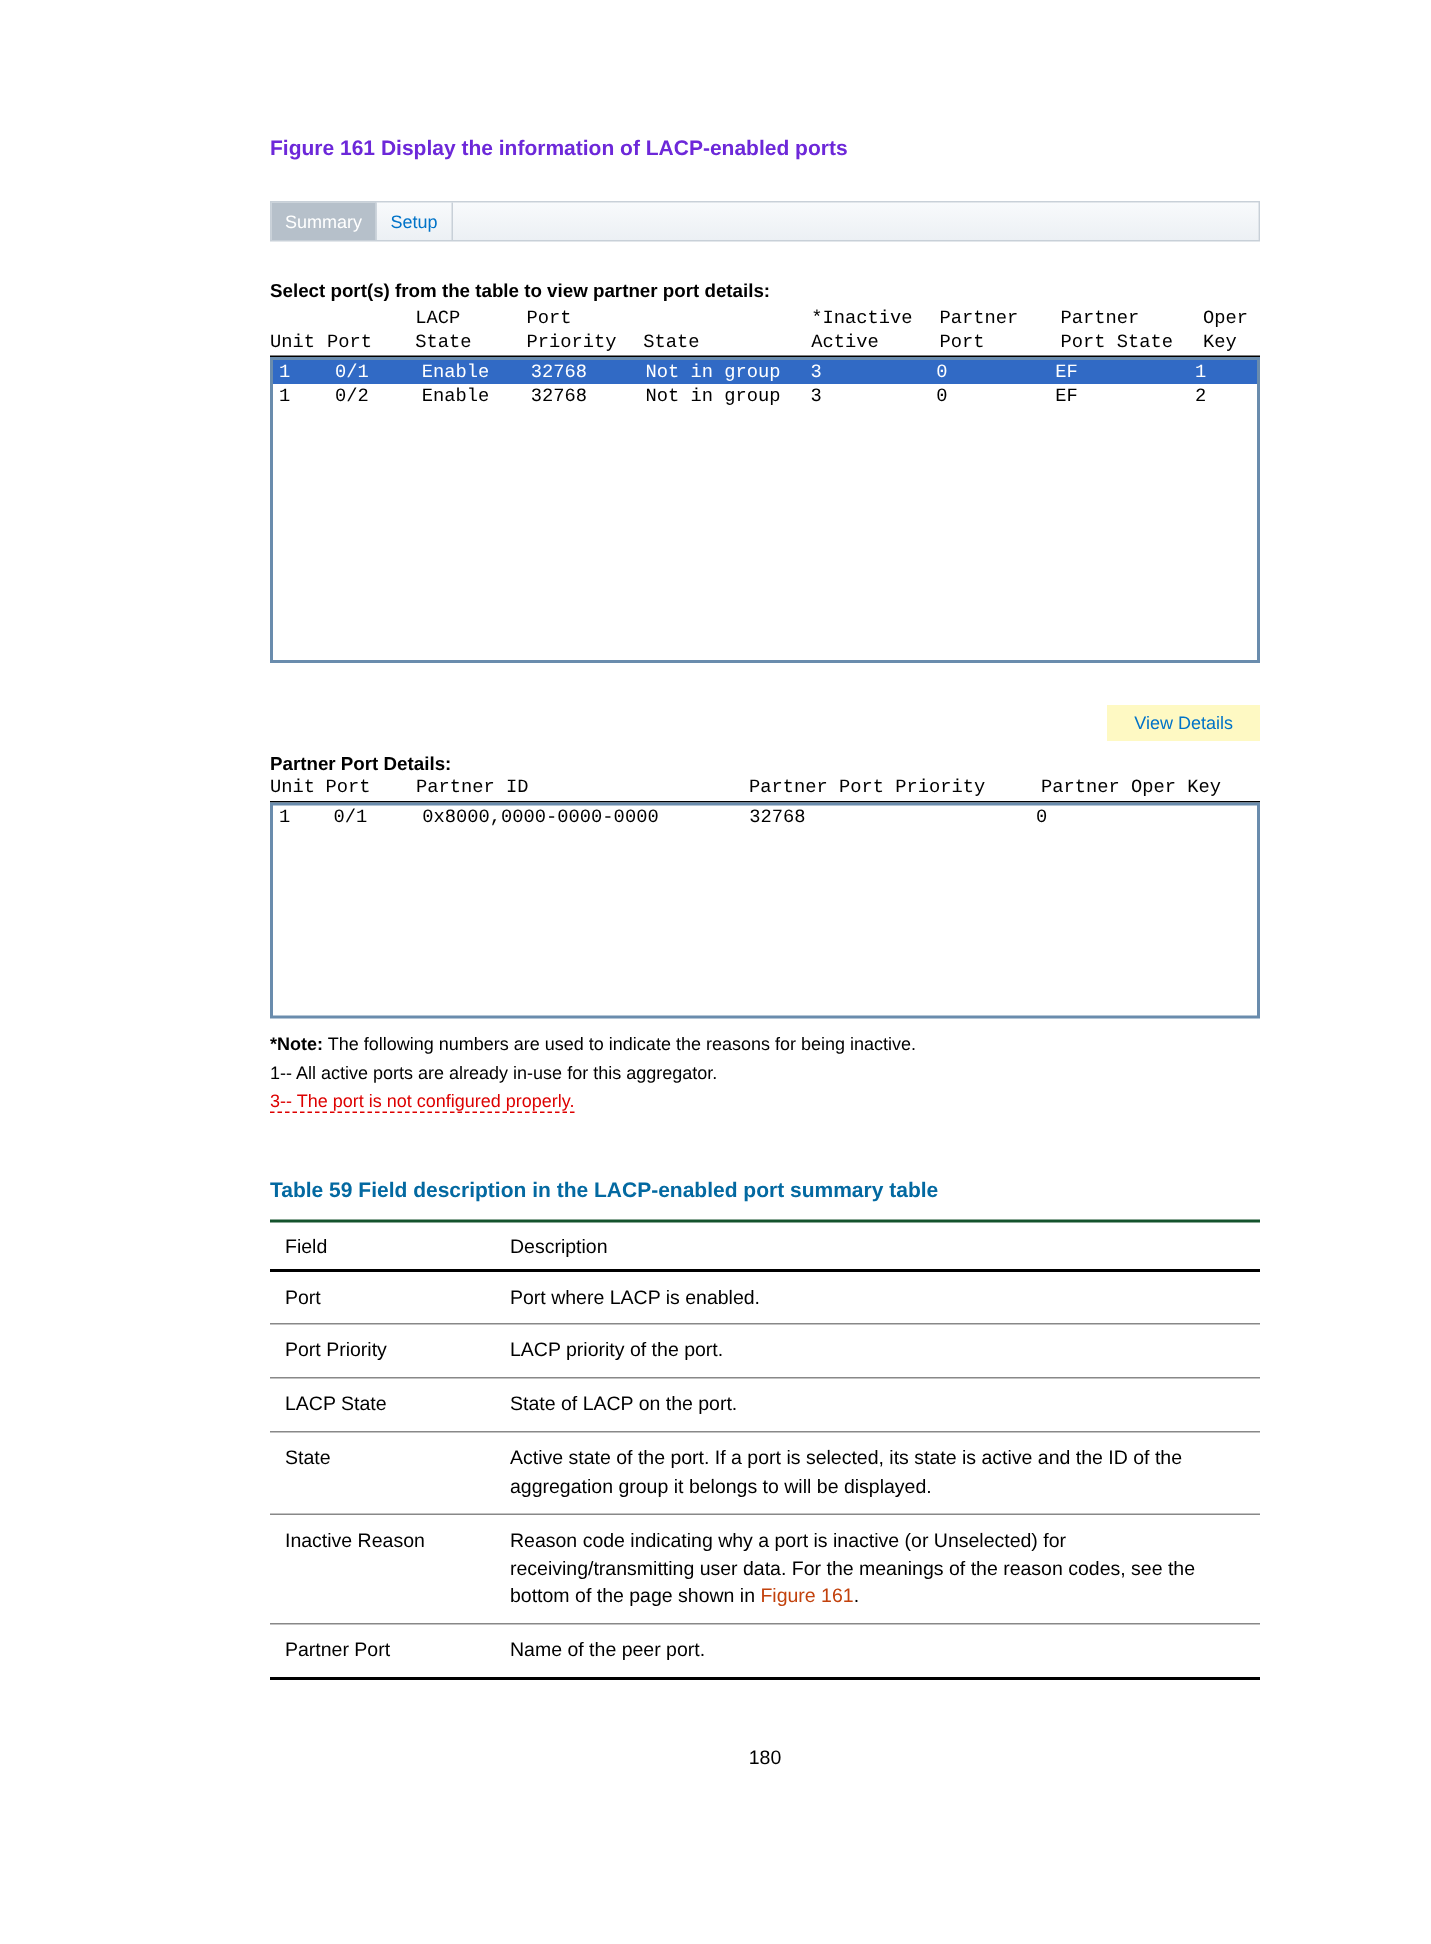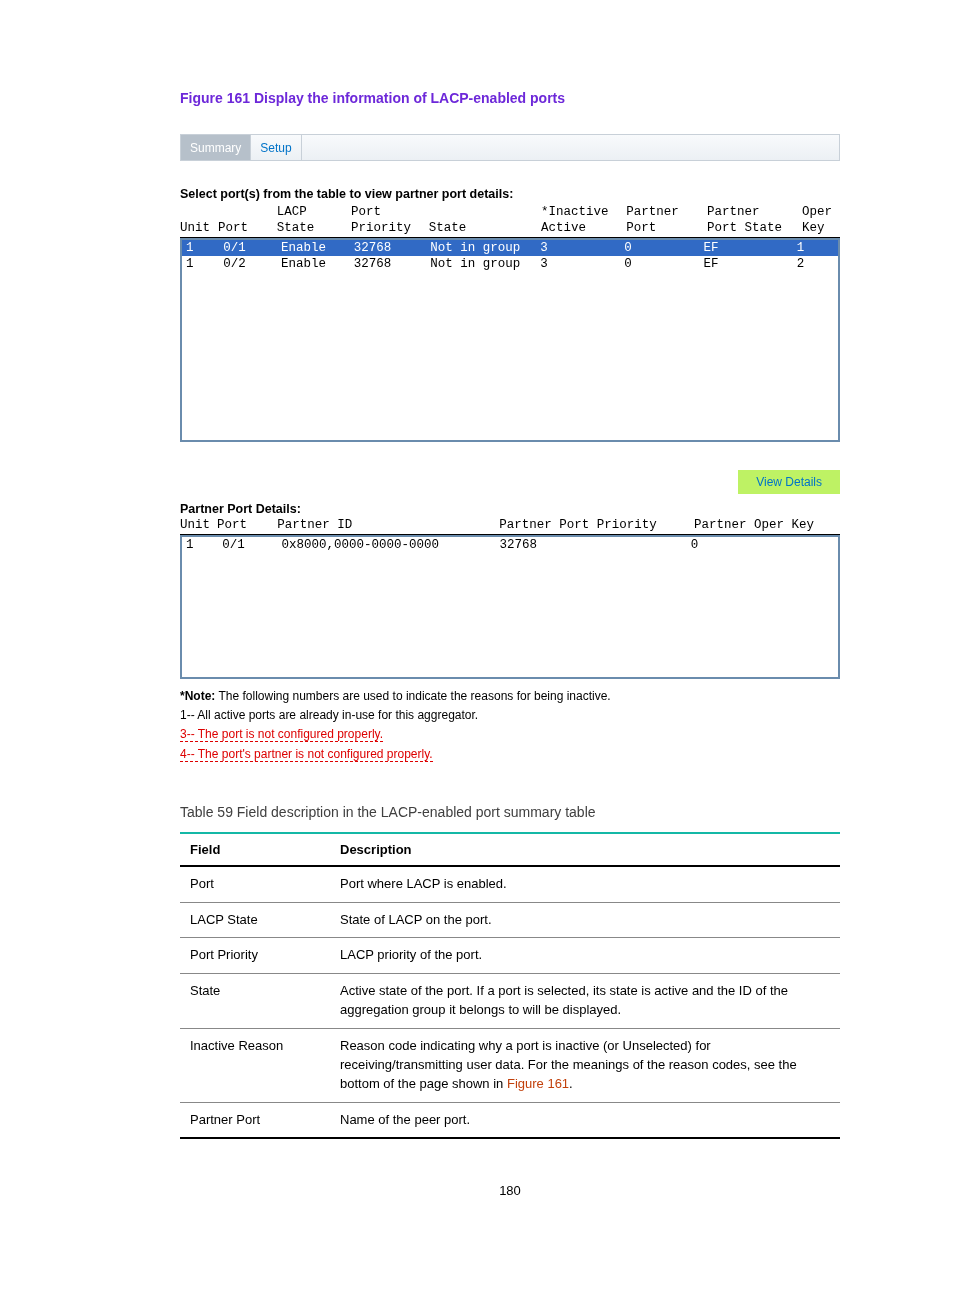--- a/index.html
+++ b/index.html
@@ -78,21 +78,21 @@
 .col-reason { width: 90px; }
 .col-pport { width: 85px; }
 .col-pstate { width: 100px; }
 .col-okey { width: 40px; }
 .view-details-row {
   margin-top: 28px;
   text-align: right;
 }
 .view-details {
   display: inline-block;
-  background: #bef264;
+  background: #fef9c3;
   color: #0073c8;
   font-size: 12px;
   padding: 5px 18px;
 }
 .partner-label {
   font-size: 12.5px;
   font-weight: bold;
   margin-top: 8px;
 }
 .partner-header {
@@ -118,36 +118,36 @@
   padding: 1px 4px;
 }
 .notes {
   font-size: 12px;
   margin-top: 8px;
   line-height: 1.6;
 }
 .notes .note-label { font-weight: bold; }
 .notes .reason3, .notes .reason4 { color: #d00; border-bottom: 1px dashed #d00; display: inline; }
 .table-title {
-  color: #404040;
+  color: #0369a1;
   font-size: 14px;
-  font-weight: normal;
+  font-weight: bold;
   margin: 40px 0 12px 0;
 }
 table.field-table {
   width: 100%;
   border-collapse: collapse;
   font-size: 13px;
 }
 table.field-table th {
   text-align: left;
-  border-top: 2px solid #14b8a6;
+  border-top: 2px solid #14532d;
   border-bottom: 2px solid #000;
   padding: 8px 10px;
-  font-weight: bold;
+  font-weight: normal;
 }
 table.field-table td {
   border-bottom: 1px solid #888;
   padding: 8px 10px;
   vertical-align: top;
   line-height: 1.45;
 }
 table.field-table tr:last-child td {
   border-bottom: 2px solid #000;
 }
@@ -242,46 +242,45 @@
       <span class="pcol-pid">0x8000,0000-0000-0000</span>
       <span class="pcol-prio">32768</span>
       <span class="pcol-okey">0</span>
     </div>
   </div>
 
   <div class="notes">
     <div><span class="note-label">*Note:</span><span> The following numbers are used to indicate the reasons for being inactive.</span></div>
     <div>1-- All active ports are already in-use for this aggregator.</div>
     <div><span class="reason3">3-- The port is not configured properly.</span></div>
-    <div><span class="reason4">4-- The port's partner is not configured properly.</span></div>
   </div>
 
   <div class="table-title">Table 59 Field description in the LACP-enabled port summary table</div>
 
   <table class="field-table">
     <thead>
       <tr>
         <th class="th-field">Field</th>
         <th>Description</th>
       </tr>
     </thead>
     <tbody>
       <tr>
         <td>Port</td>
         <td>Port where LACP is enabled.</td>
       </tr>
       <tr>
+        <td>Port Priority</td>
+        <td>LACP priority of the port.</td>
+      </tr>
+      <tr>
         <td>LACP State</td>
         <td>State of LACP on the port.</td>
       </tr>
       <tr>
-        <td>Port Priority</td>
-        <td>LACP priority of the port.</td>
-      </tr>
-      <tr>
         <td>State</td>
         <td>Active state of the port. If a port is selected, its state is active and the ID of the aggregation group it belongs to will be displayed.</td>
       </tr>
       <tr>
         <td>Inactive Reason</td>
         <td><span>Reason code indicating why a port is inactive (or Unselected) for receiving/transmitting user data. For the meanings of the reason codes, see the bottom of the page shown in </span><span class="link">Figure 161</span><span>.</span></td>
       </tr>
       <tr>
         <td>Partner Port</td>
         <td>Name of the peer port.</td>

